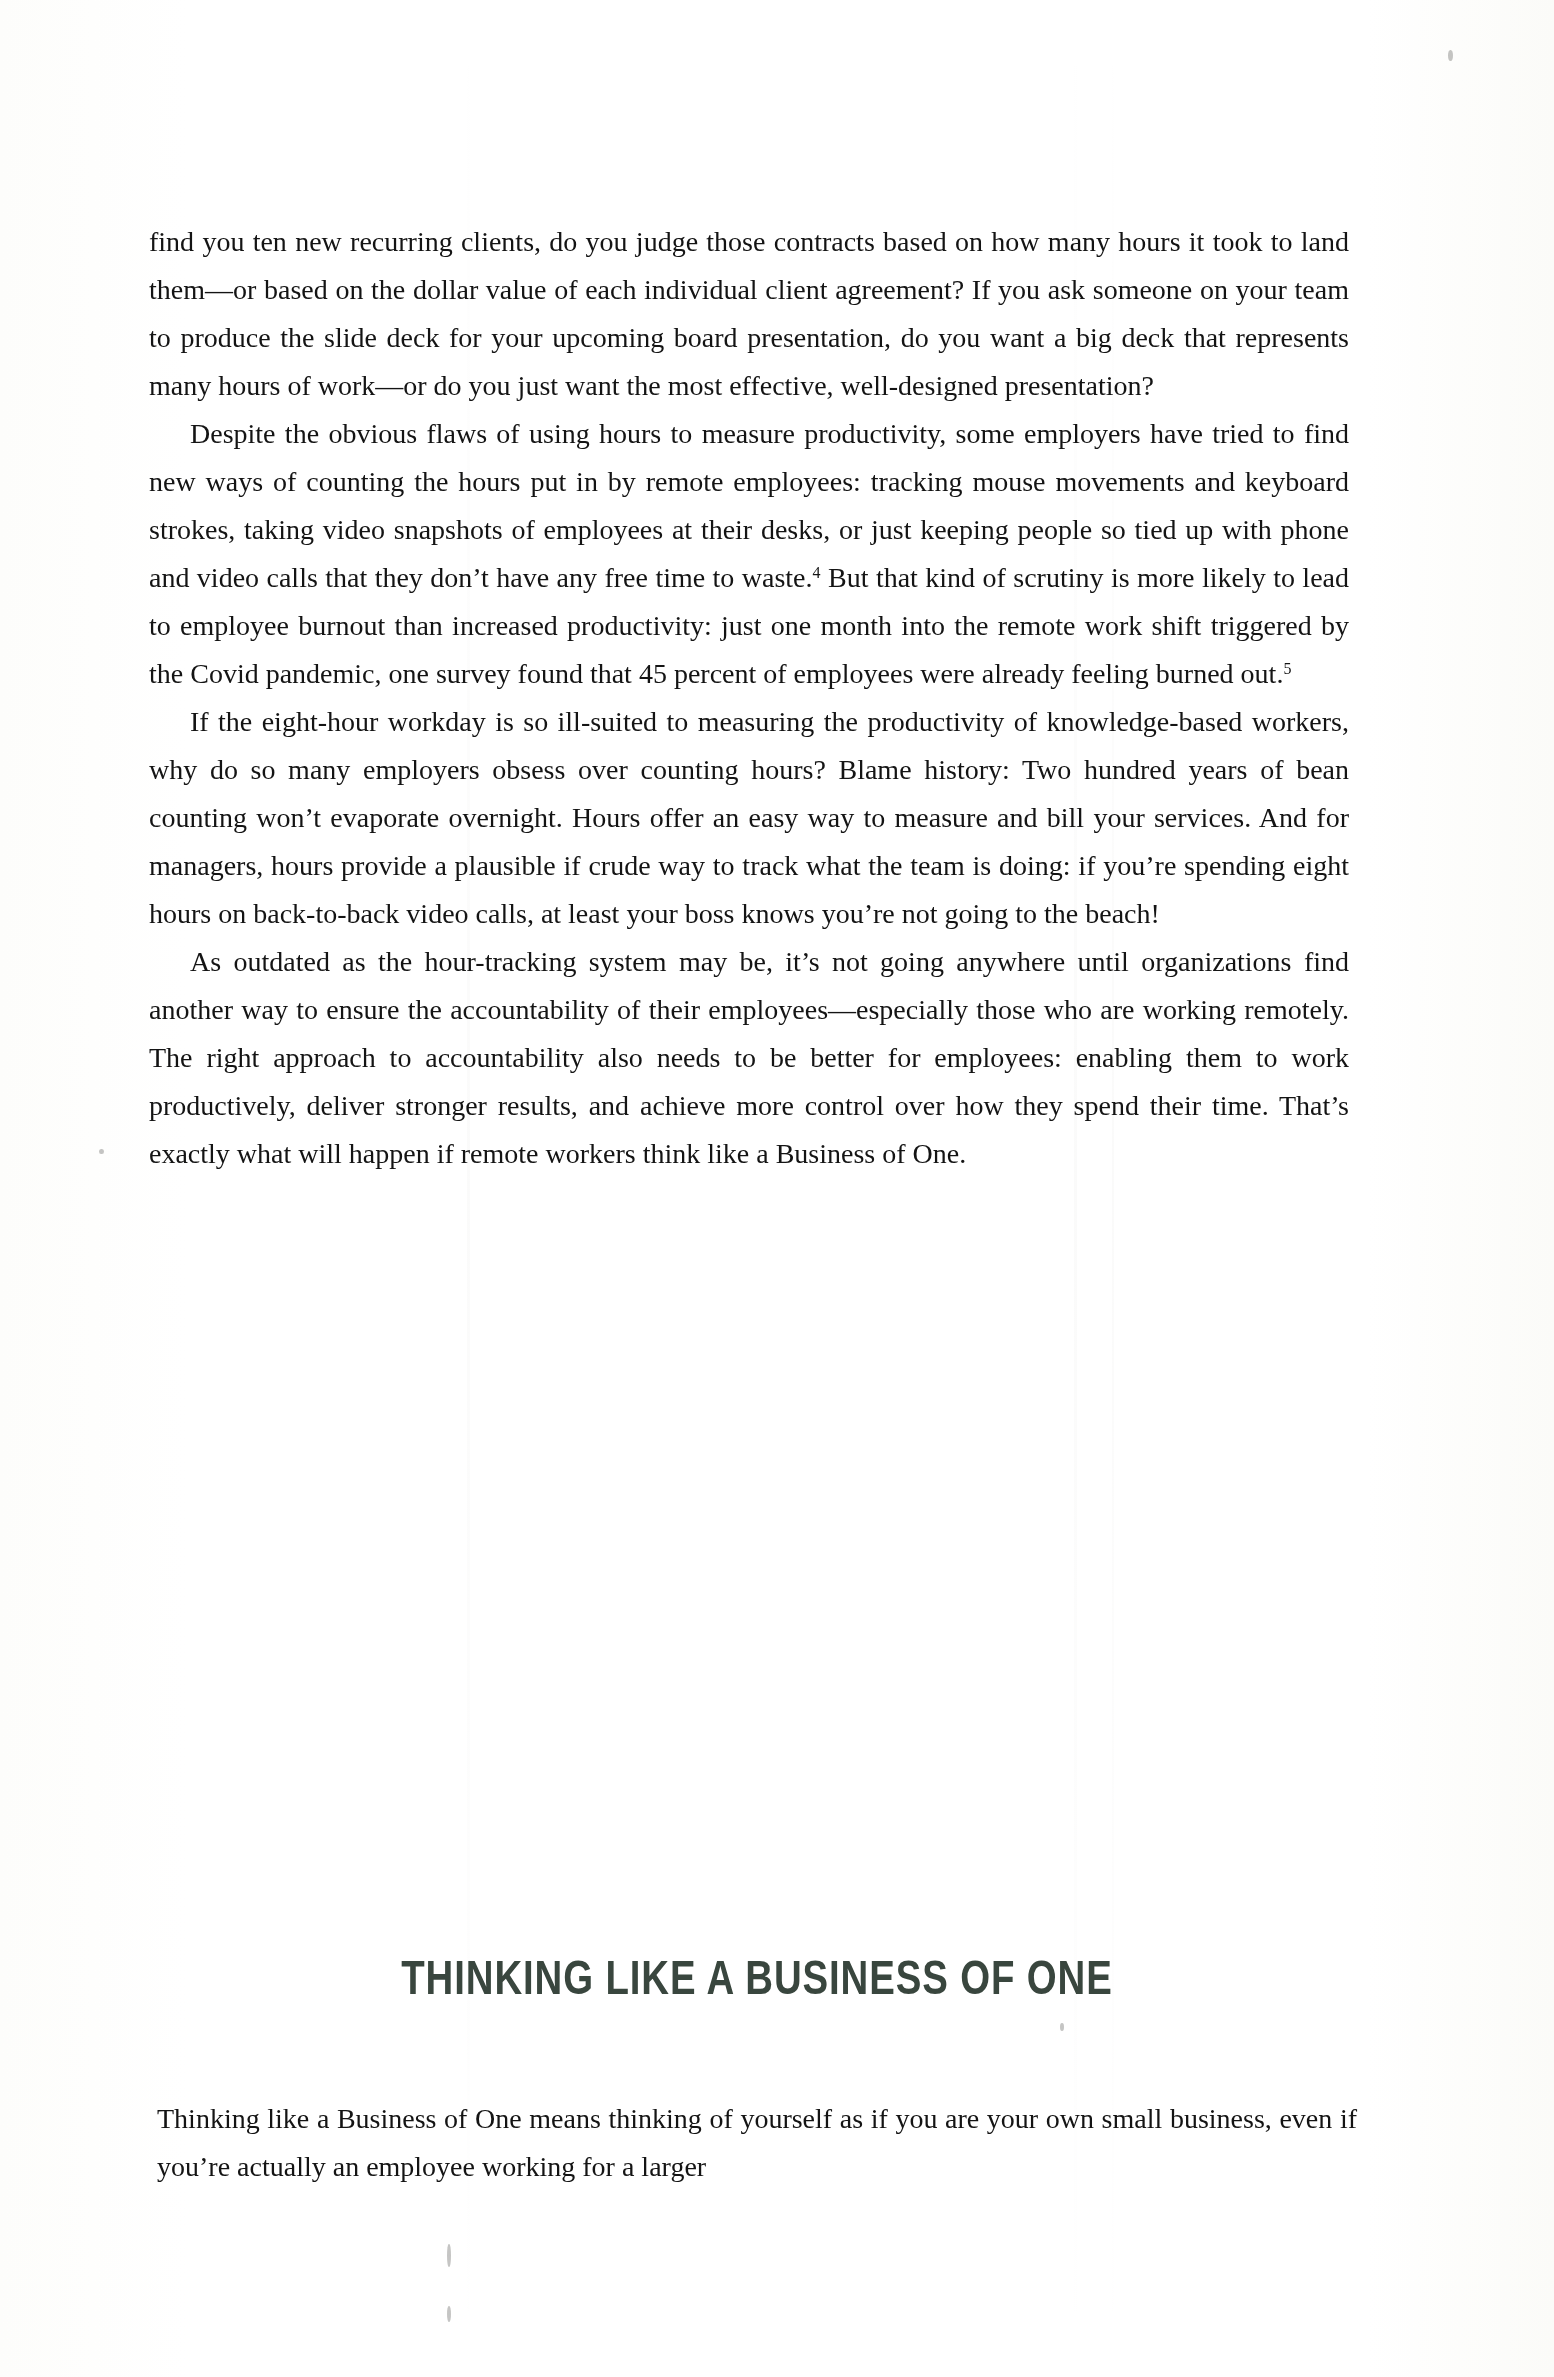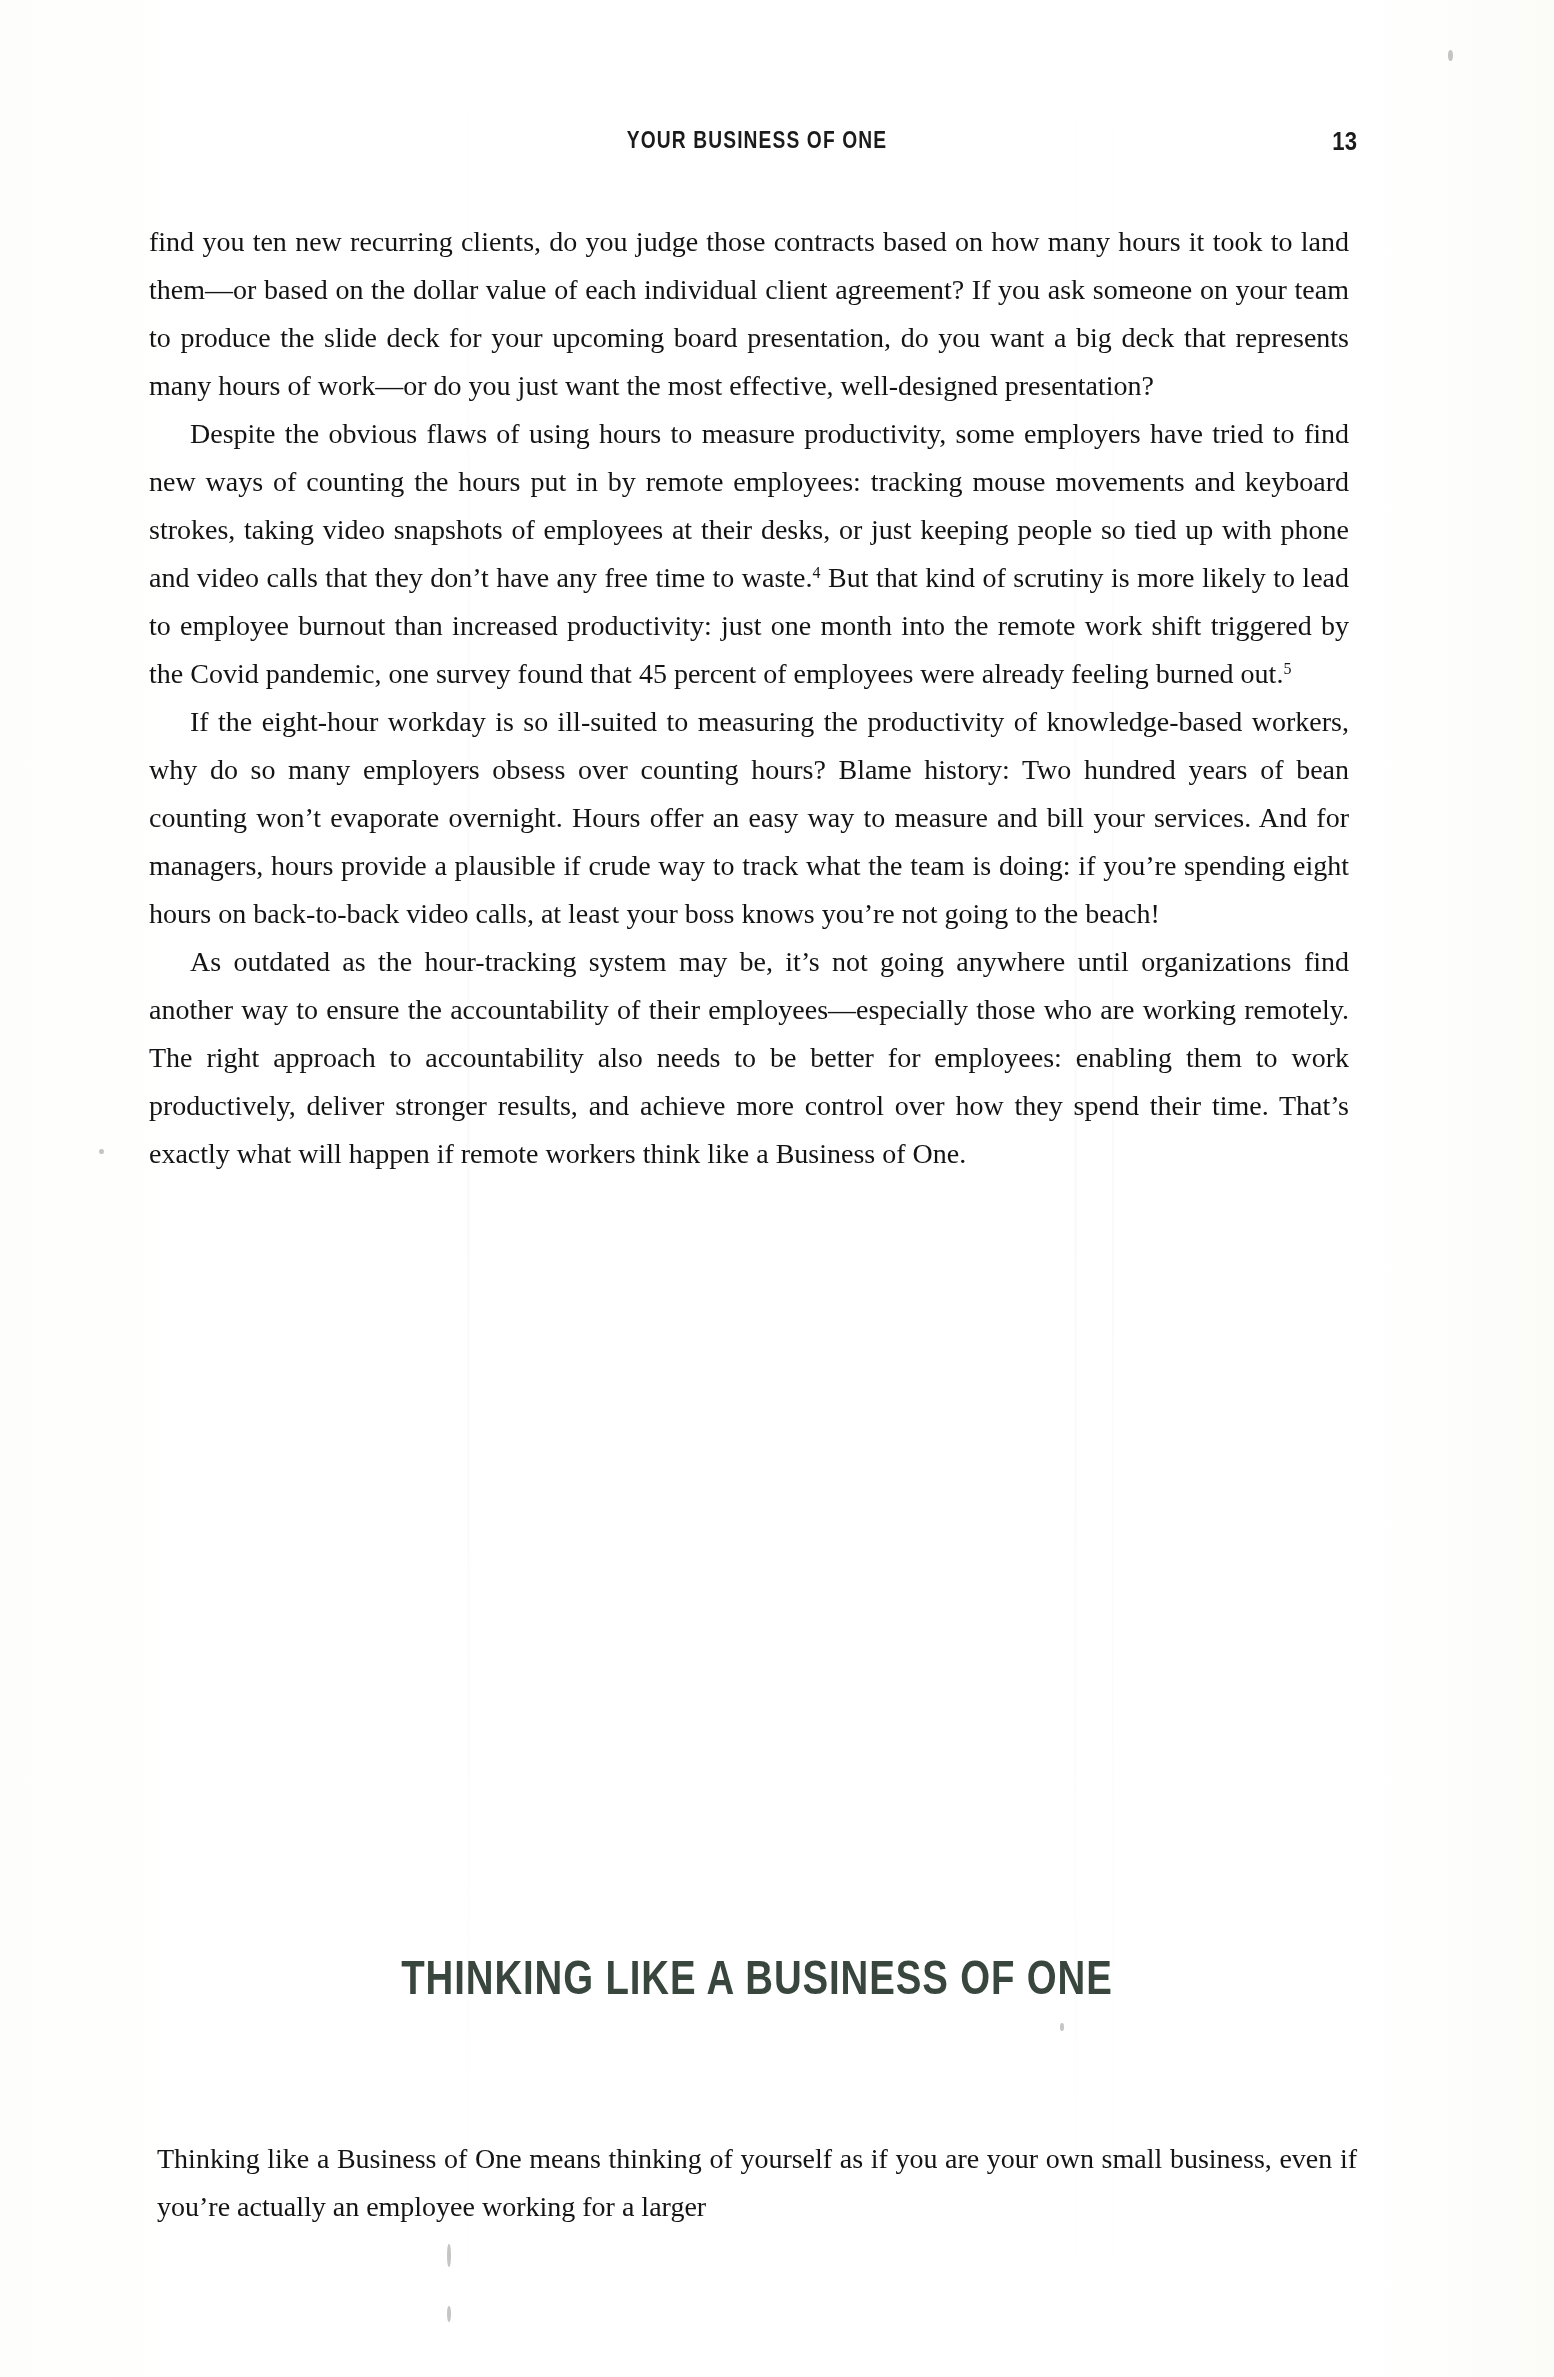--- a/index.html
+++ b/index.html
@@ -116,41 +116,36 @@
     color: #39463e;
     transform: scaleX(0.80);
   }
 
   
   .tail-block {
     position: absolute;
     left: 157px;
     top: 2095px;
     width: 1200px;
-    margin-top: 40px;
   }
 </style>
 </head>
 <body>
 
 <div class="page">
 
   <div class="scan-streak" style="left:467px;"></div>
   <div class="scan-streak" style="left:1074px;"></div>
   <div class="scan-streak" style="left:1112px; width:1.8px;"></div>
   <div class="speck" style="left:1448px; top:50px;  width:4.5px; height:10.8px;"></div>
   <div class="speck" style="left:99px;  top:1149px; width:4.5px; height:5.4px;"></div>
   <div class="speck" style="left:447px;  top:2244px; width:3.6px; height:23.4px;"></div>
   <div class="speck" style="left:447px;  top:2306px; width:3.6px; height:16px;"></div>
   <div class="speck" style="left:1060px; top:2023px; width:3.6px; height:8px;"></div>
 
-  <div class="runhead">
-    <div class="runhead-title">YOUR BUSINESS OF ONE</div>
-    <div class="runhead-folio">13</div>
-  </div>
 
   <div class="body-block">
 
     <p class="para">find you ten new recurring clients, do you judge those contracts based on how many hours it took to land them—or based on the dollar value of each individual client agreement? If you ask someone on your team to produce the slide deck for your upcoming board presentation, do you want a big deck that represents many hours of work—or do you just want the most effective, well-designed presentation?</p>
 
     <p class="para indent"><span>Despite the obvious flaws of using hours to measure productivity, some employers have tried to find new ways of counting the hours put in by remote employees: tracking mouse movements and keyboard strokes, taking video snapshots of employees at their desks, or just keeping people so tied up with phone and video calls that they don’t have any free time to waste.</span><sup class="fn">4</sup><span> But that kind of scrutiny is more likely to lead to employee burnout than increased productivity: just one month into the remote work shift triggered by the Covid pandemic, one survey found that 45 percent of employees were already feeling burned out.</span><sup class="fn">5</sup></p>
 
     <p class="para indent">If the eight-hour workday is so ill-suited to measuring the productivity of knowledge-based workers, why do so many employers obsess over counting hours? Blame history: Two hundred years of bean counting won’t evaporate overnight. Hours offer an easy way to measure and bill your services. And for managers, hours provide a plausible if crude way to track what the team is doing: if you’re spending eight hours on back-to-back video calls, at least your boss knows you’re not going to the beach!</p>
 
     <p class="para indent">As outdated as the hour-tracking system may be, it’s not going anywhere until organizations find another way to ensure the accountability of their employees—especially those who are working remotely. The right approach to accountability also needs to be better for employees: enabling them to work productively, deliver stronger results, and achieve more control over how they spend their time. That’s exactly what will happen if remote workers think like a Business of One.</p>

